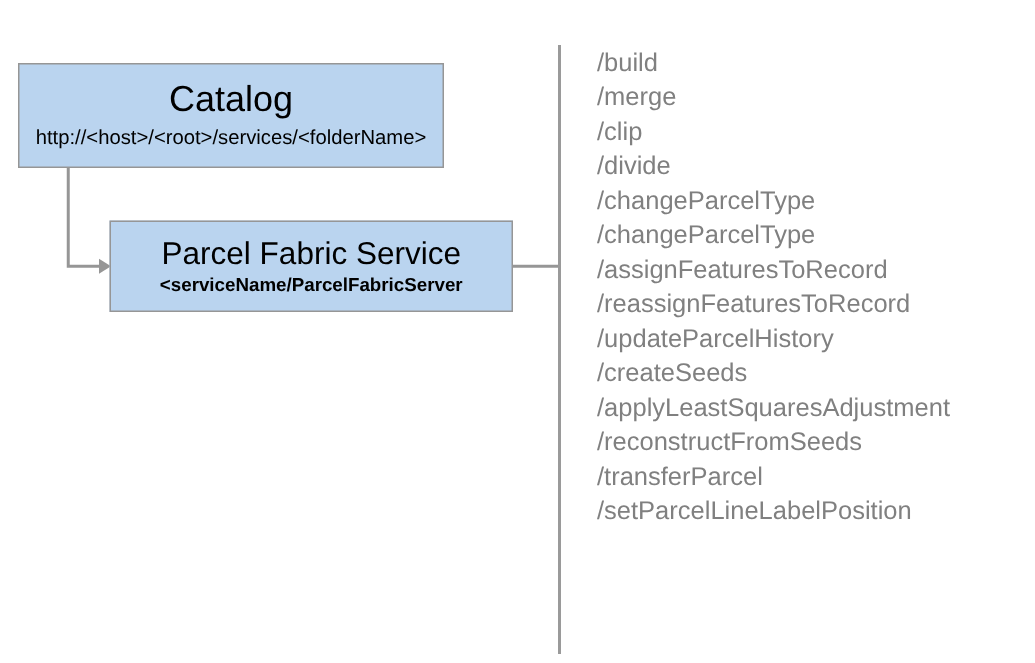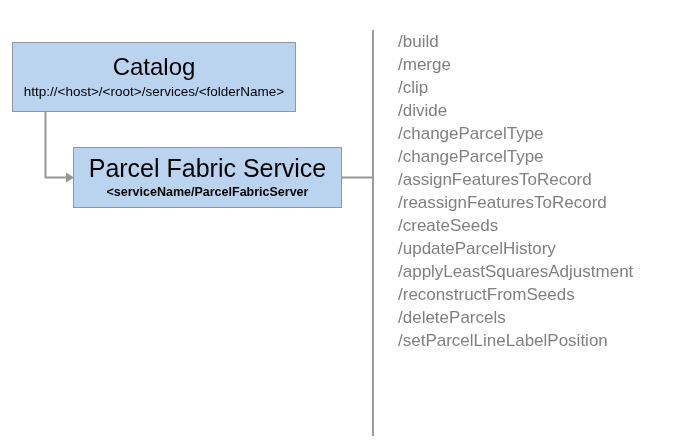--- a/index.html
+++ b/index.html
@@ -73,21 +73,21 @@
     font-size: 13.5px;
   }
 
   #service-node {
     left: 73px;
     top: 147px;
     width: 269px;
     height: 61px;
   }
   #service-node .node-title {
-    font-size: 25px;
+    font-size: 21px;
     margin-bottom: 3px;
   }
   #service-node .node-subtitle {
     font-size: 12.5px;
     font-weight: bold;
   }
 
   
   #operations-panel {
     position: absolute;
@@ -136,22 +136,22 @@
   <div id="operations-panel">
     <ul id="operations-list">
         <li>/build</li>
         <li>/merge</li>
         <li>/clip</li>
         <li>/divide</li>
         <li>/changeParcelType</li>
         <li>/changeParcelType</li>
         <li>/assignFeaturesToRecord</li>
         <li>/reassignFeaturesToRecord</li>
+        <li>/updateParcelHistory</li>
         <li>/createSeeds</li>
-        <li>/updateParcelHistory</li>
         <li>/applyLeastSquaresAdjustment</li>
         <li>/reconstructFromSeeds</li>
-        <li>/deleteParcels</li>
+        <li>/transferParcel</li>
         <li>/setParcelLineLabelPosition</li>
       </ul>
   </div>
 
 </div>
 
 </body></html>

